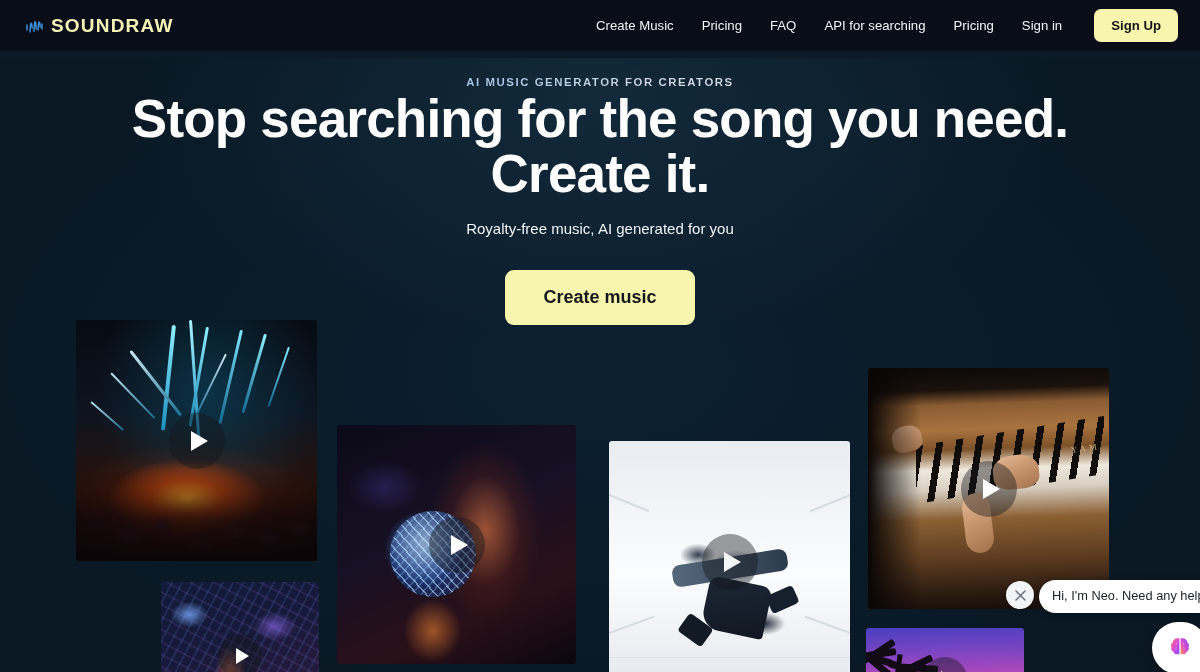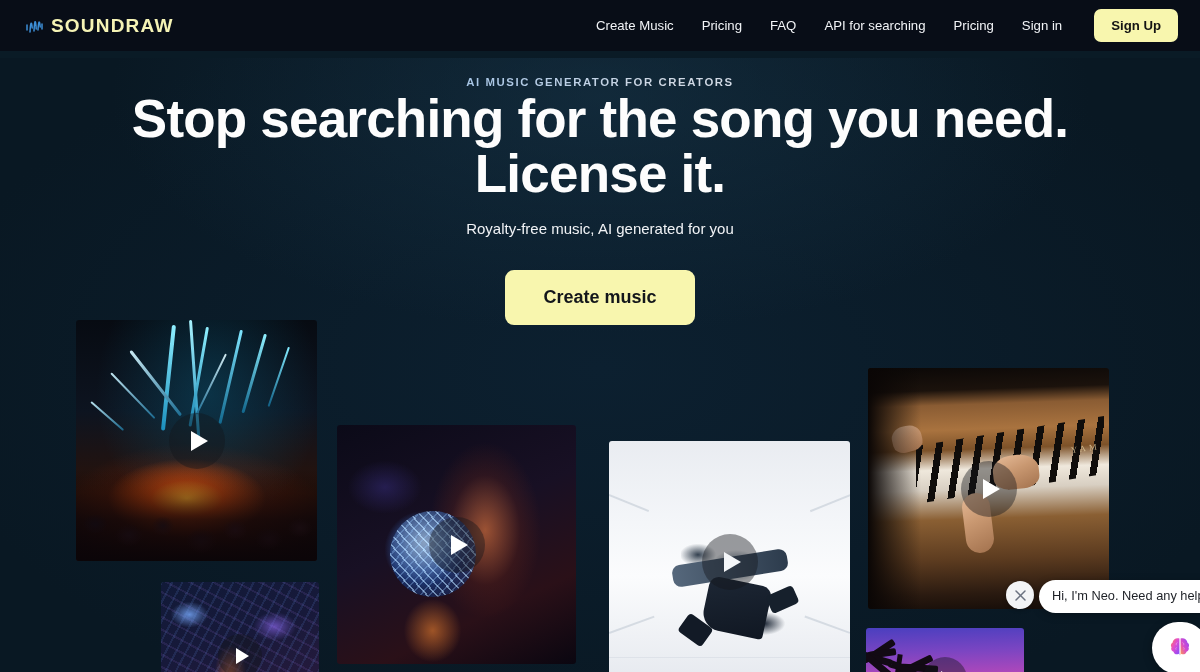--- a/index.html
+++ b/index.html
@@ -269,21 +269,21 @@
     <button class="signup-btn">Sign Up</button>
   </nav>
 </div>
 
 <div class="hero">
 
   <div class="eyebrow">AI MUSIC GENERATOR FOR CREATORS</div>
 
   <h1 class="headline">
     <span>Stop searching for the song you need.</span><br>
-    <span>License it.</span>
+    <span>Create it.</span>
   </h1>
 
   <div class="subhead">Royalty-free music, AI generated for you</div>
 
   <div class="cta-wrap">
     <button class="cta-btn">Create music</button>
   </div>
 
   <div class="card" id="card-concert">
     <div class="art art-concert">

